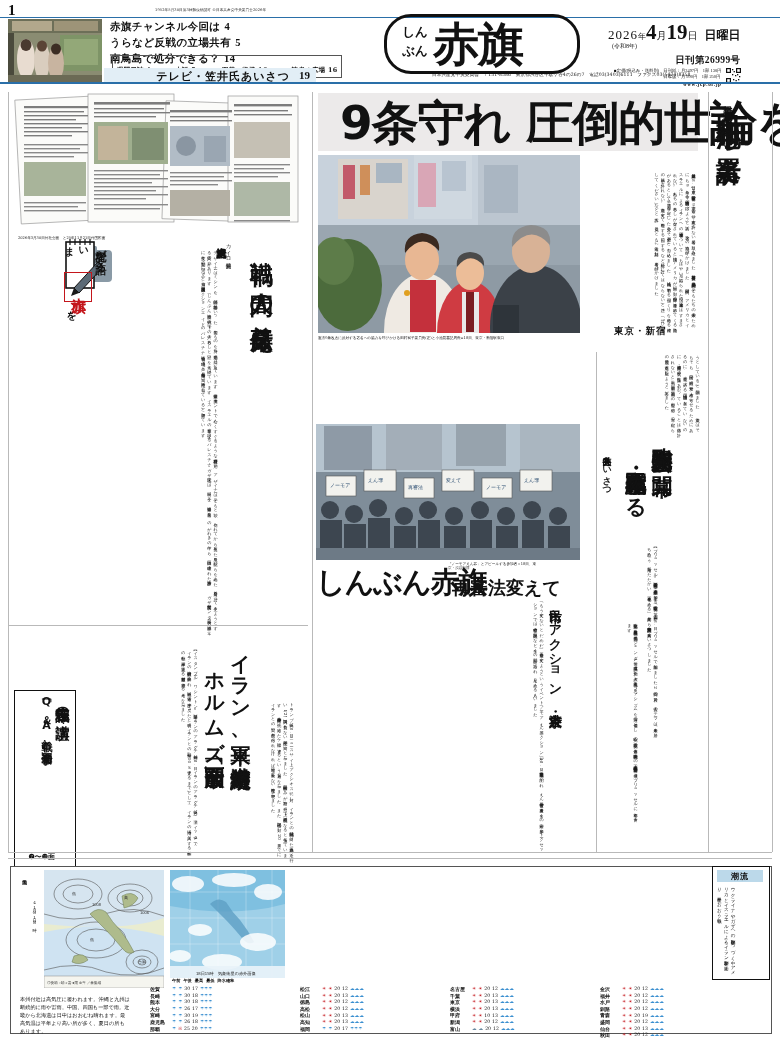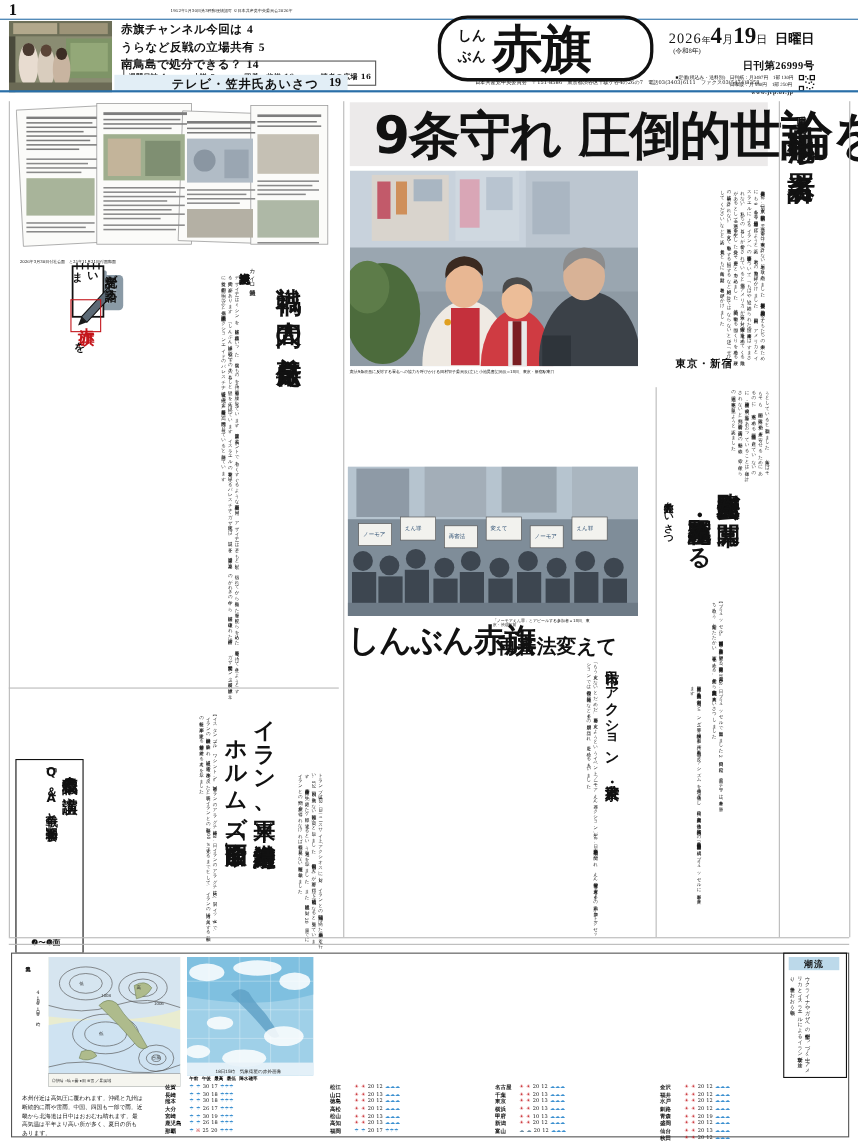--- a/index.html
+++ b/index.html
@@ -20,21 +20,21 @@
   #topbar{left:0;top:17px;width:780px;height:1px;background:#2a6fa8;}
   #idxphoto{left:8px;top:19px;width:94px;height:65px;overflow:hidden;border:0;}
   .idxrow{font-size:10.5px;font-weight:bold;letter-spacing:.4px;white-space:nowrap;}
   .idxnum{font-family:"Liberation Serif",serif;font-weight:bold;}
   #idxsubbox{border:1px solid #555;padding:1px 4px;display:inline-block;}
   .idxsub{font-size:6.4px;font-weight:bold;letter-spacing:.3px;}
   #tvband{background:#e2eef6;}
   #tvtext{font-size:11px;font-weight:bold;letter-spacing:1px;}
 
   
-  #logobox{left:398px;top:14px;width:190px;height:54px;border:3.5px solid #111;border-radius:27px;}
+  #logobox{left:384px;top:14px;width:190px;height:54px;border:3.5px solid #111;border-radius:27px;}
   #logokana{position:absolute;left:10px;top:6px;width:36px;height:40px;font-size:12.5px;
             font-weight:bold;line-height:1.5;text-align:center;font-family:"DejaVu Sans",sans-serif;}
   #logomain{position:absolute;left:46px;top:-3px;font-size:46px;font-weight:bold;letter-spacing:-1px;
             font-family:"DejaVu Sans",sans-serif;}
   #dateline{left:608px;top:20px;font-family:"Liberation Serif",serif;}
   #dateY{font-size:13px;letter-spacing:1px;}
   #dateSm{font-size:6px;}
   #dateBig{font-size:21px;font-weight:bold;}
   #issue{font-size:9.5px;font-weight:bold;letter-spacing:.4px;}
   #priceinfo{font-size:4.4px;line-height:1.45;}

